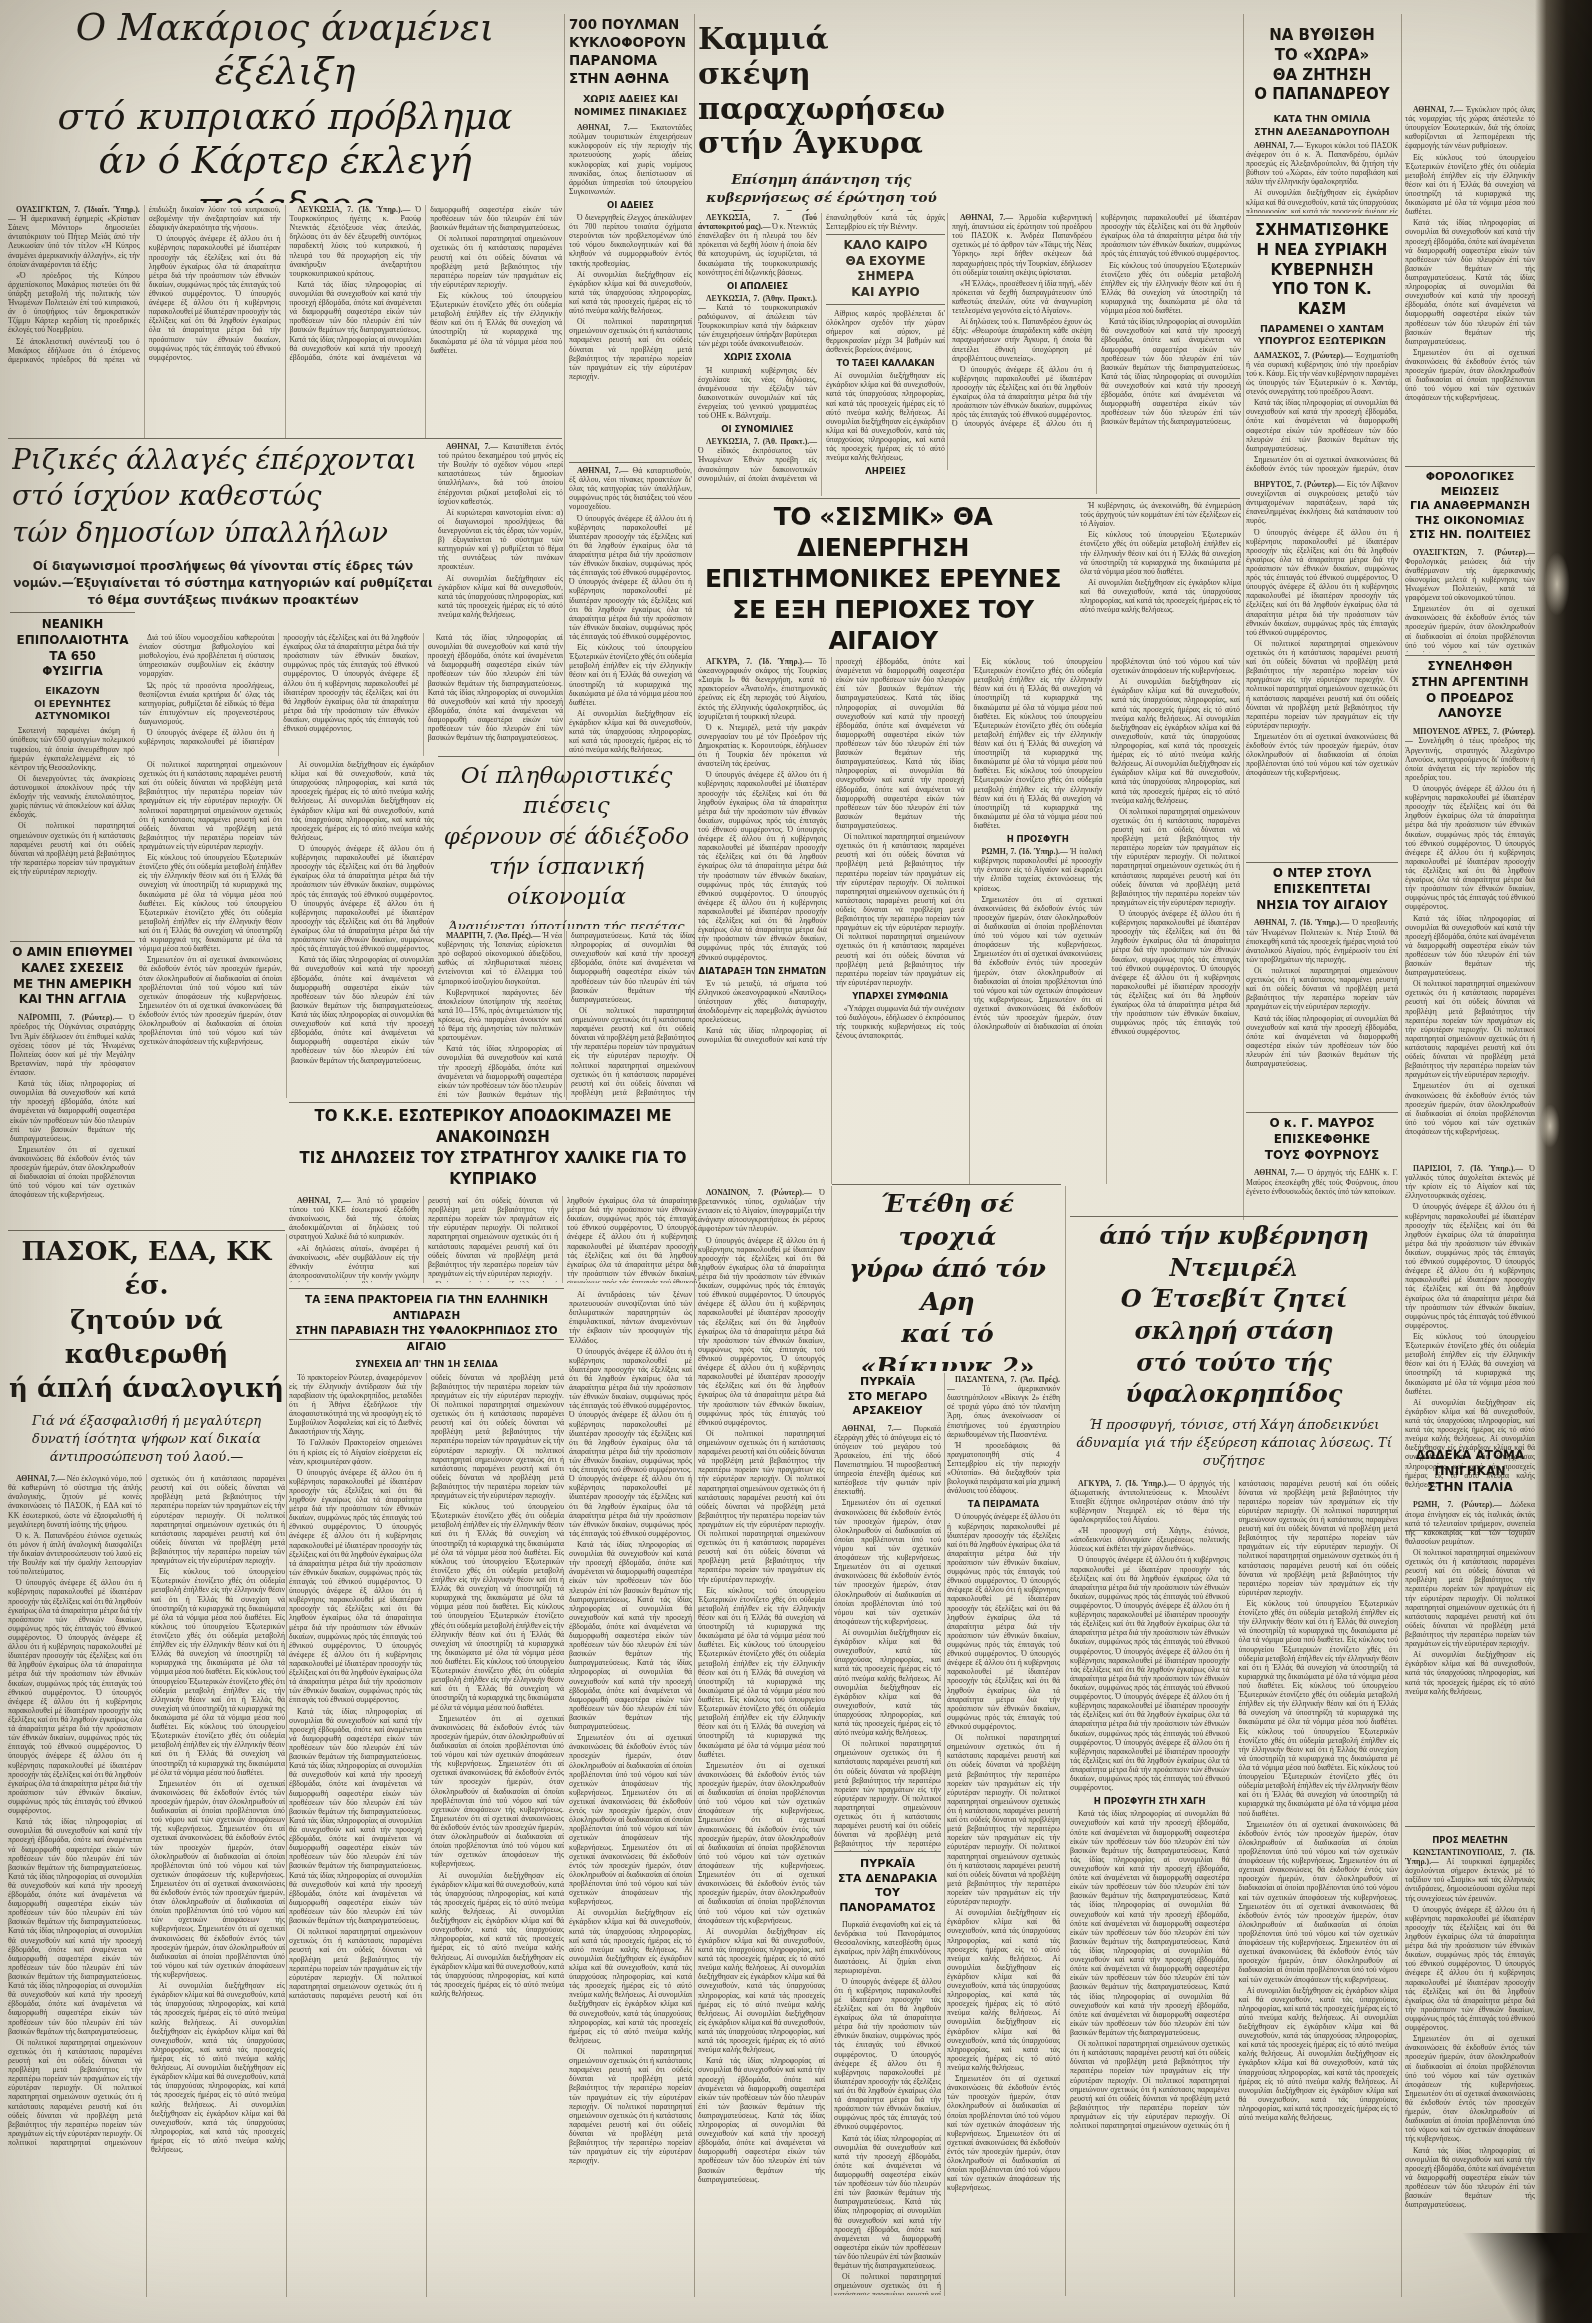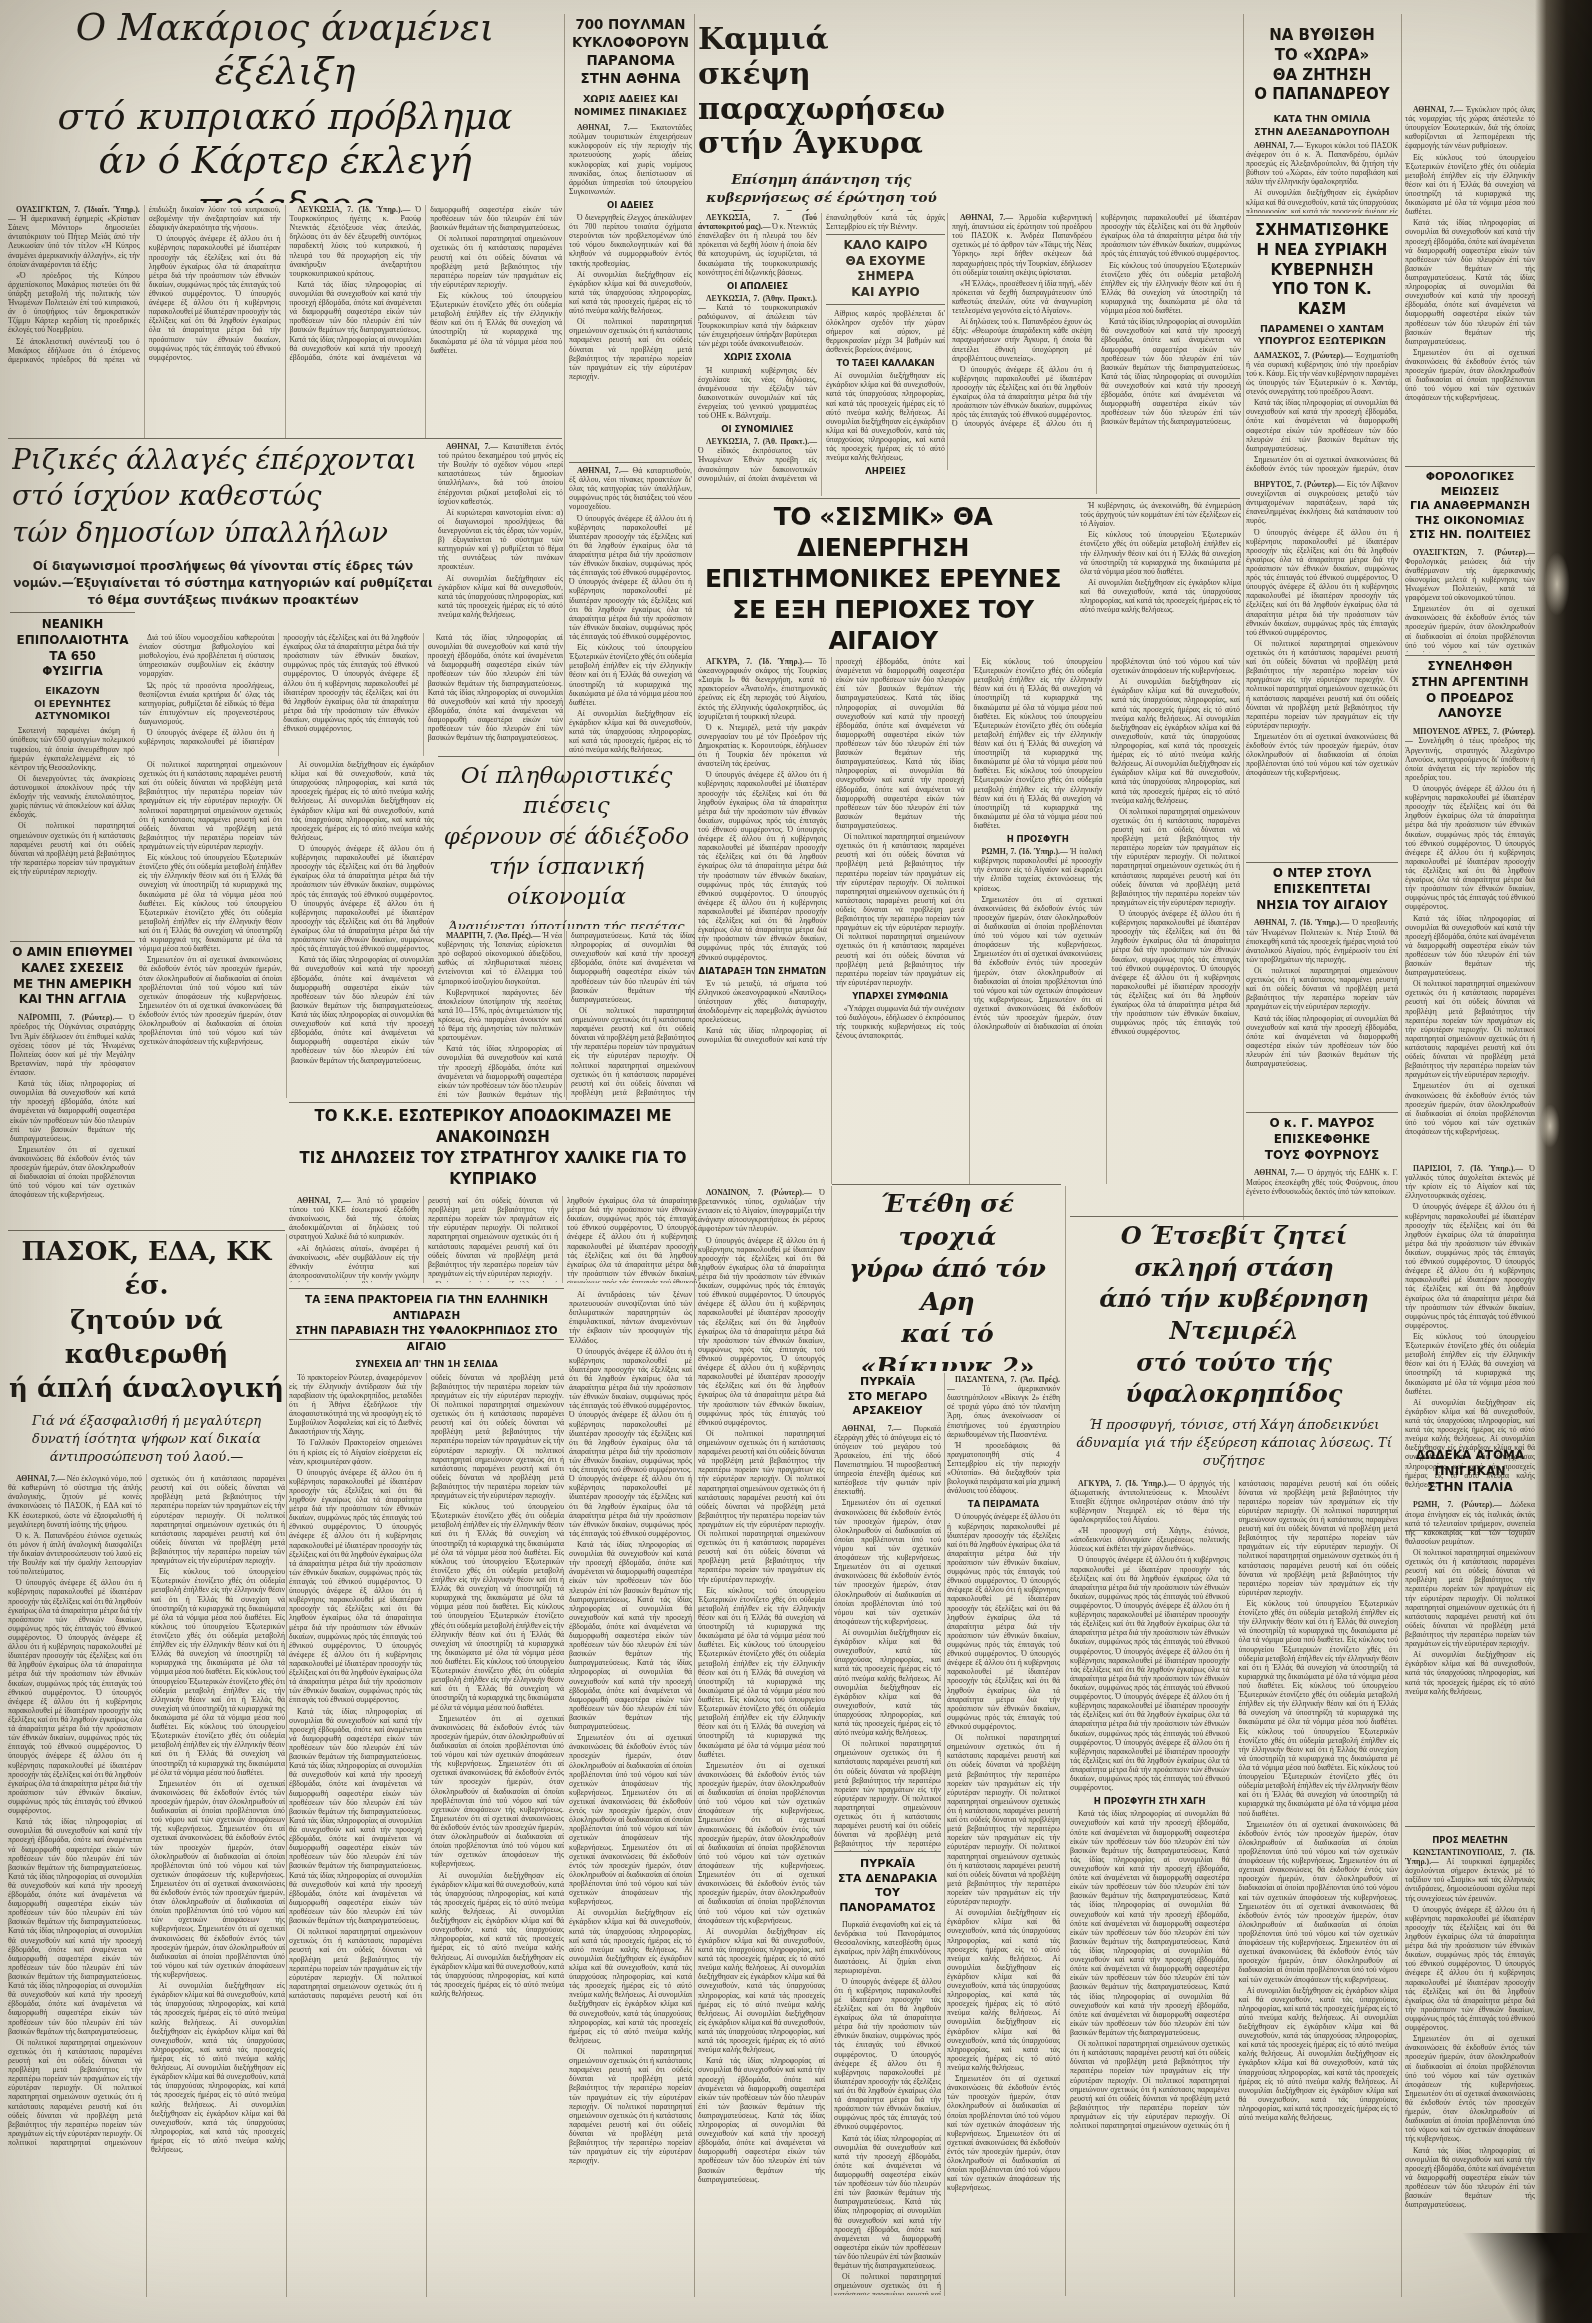--- a/index.html
+++ b/index.html
@@ -27,21 +27,21 @@
 .it-sub{font:italic 13px/1.4 "DejaVu Serif",serif;text-align:center;margin-top:6px}
 .sis-hl{font:bold 25px/1.24 "DejaVu Sans",sans-serif;text-align:center;letter-spacing:-0.5px;color:#181510}
 .vik-hl{font:bold italic 25px/1.3 "DejaVu Serif",serif;text-align:center;color:#1c1914}
 .ets-hl{font:bold italic 24px/1.32 "DejaVu Serif",serif;text-align:center;color:#1c1914}
 .pas-hl{font:bold 26px/1.32 "DejaVu Serif",serif;text-align:center;color:#1c1914}
 .kke-hl{font:bold 15px/1.4 "DejaVu Sans",sans-serif;text-align:center;color:#181510}
 .xen-hl{font:bold 10.4px/1.5 "DejaVu Sans",sans-serif;text-align:center;color:#181510}
 .cline{font:bold 8.5px/1.2 "DejaVu Sans",sans-serif;text-align:center;margin:5px 0 3px}
 .bh{font:bold 13px/1.32 "DejaVu Sans",sans-serif;text-align:center;color:#181510;margin-bottom:5px}
 .bh.s11{font-size:11px}.bh.s12{font-size:12px}
-.kick{font:bold 13.4px/1.35 "DejaVu Sans",sans-serif;text-align:center;color:#181510}
+.kick{font:bold 13.4px/1.35 "DejaVu Sans",sans-serif;color:#181510}
 .ksub{font:bold 9.5px/1.3 "DejaVu Sans",sans-serif;text-align:center;margin:5px 0}
 .edge{position:absolute;top:0;right:0;width:57px;height:2323px;background:linear-gradient(to right,rgba(46,40,32,0) 0,#544d41 20%,#1b1712 55%,#0d0b08 100%)}
 .speck{position:absolute;border-radius:50%;background:radial-gradient(ellipse at center,rgba(225,217,198,.85),rgba(225,217,198,0) 70%)}
 .cornerdark{position:absolute;right:0;bottom:0;width:149px;height:90px;background:linear-gradient(240deg,#0d0b08 25%,rgba(13,11,8,0) 65%)}
 </style>
 </head>
 <body>
 
 <div id="sheet">
 
@@ -492,22 +492,22 @@
     <p><b class="dl">ΠΑΣΑΝΤΕΝΑ, 7. (Άσ. Πρές).—</b><span>Τό άμερικανικόν διαστημόπλοιον «Βίκινγκ 2» έτέθη σέ τροχιά γύρω άπό τόν πλανήτη Άρη, όπως άνεκοίνωσαν οί έπιστήμονες τού έργαστηρίου άεριωθουμένων τής Πασαντένα.</span></p>
     <p>Ή προσεδάφισις θά πραγματοποιηθή στίς 4 Σεπτεμβρίου είς τήν περιοχήν «Ούτοπία». Θά διεξαχθούν τρία βιολογικά πειράματα καί μία χημική άνάλυσις τού έδάφους.</p>
     <div class="ih">ΤΑ ΠΕΙΡΑΜΑΤΑ</div>
     <p>Ό ύπουργός άνέφερε έξ άλλου ότι ή κυβέρνησις παρακολουθεί μέ ίδιαιτέραν προσοχήν τάς έξελίξεις καί ότι θά ληφθούν έγκαίρως όλα τά άπαραίτητα μέτρα διά τήν προάσπισιν τών έθνικών δικαίων, συμφώνως πρός τάς έπιταγάς τού έθνικού συμφέροντος. Ό ύπουργός άνέφερε έξ άλλου ότι ή κυβέρνησις παρακολουθεί μέ ίδιαιτέραν προσοχήν τάς έξελίξεις καί ότι θά ληφθούν έγκαίρως όλα τά άπαραίτητα μέτρα διά τήν προάσπισιν τών έθνικών δικαίων, συμφώνως πρός τάς έπιταγάς τού έθνικού συμφέροντος. Ό ύπουργός άνέφερε έξ άλλου ότι ή κυβέρνησις παρακολουθεί μέ ίδιαιτέραν προσοχήν τάς έξελίξεις καί ότι θά ληφθούν έγκαίρως όλα τά άπαραίτητα μέτρα διά τήν προάσπισιν τών έθνικών δικαίων, συμφώνως πρός τάς έπιταγάς τού έθνικού συμφέροντος.</p>
     <p>Οί πολιτικοί παρατηρηταί σημειώνουν σχετικώς ότι ή κατάστασις παραμένει ρευστή καί ότι ούδείς δύναται νά προβλέψη μετά βεβαιότητος τήν περαιτέρω πορείαν τών πραγμάτων είς τήν εύρυτέραν περιοχήν. Οί πολιτικοί παρατηρηταί σημειώνουν σχετικώς ότι ή κατάστασις παραμένει ρευστή καί ότι ούδείς δύναται νά προβλέψη μετά βεβαιότητος τήν περαιτέρω πορείαν τών πραγμάτων είς τήν εύρυτέραν περιοχήν. Οί πολιτικοί παρατηρηταί σημειώνουν σχετικώς ότι ή κατάστασις παραμένει ρευστή καί ότι ούδείς δύναται νά προβλέψη μετά βεβαιότητος τήν περαιτέρω πορείαν τών πραγμάτων είς τήν εύρυτέραν περιοχήν.</p>
     <p>Αί συνομιλίαι διεξήχθησαν είς έγκάρδιον κλίμα καί θά συνεχισθούν, κατά τάς ύπαρχούσας πληροφορίας, καί κατά τάς προσεχείς ήμέρας είς τό αύτό πνεύμα καλής θελήσεως. Αί συνομιλίαι διεξήχθησαν είς έγκάρδιον κλίμα καί θά συνεχισθούν, κατά τάς ύπαρχούσας πληροφορίας, καί κατά τάς προσεχείς ήμέρας είς τό αύτό πνεύμα καλής θελήσεως. Αί συνομιλίαι διεξήχθησαν είς έγκάρδιον κλίμα καί θά συνεχισθούν, κατά τάς ύπαρχούσας πληροφορίας, καί κατά τάς προσεχείς ήμέρας είς τό αύτό πνεύμα καλής θελήσεως.</p>
     <p>Σημειωτέον ότι αί σχετικαί άνακοινώσεις θά έκδοθούν έντός τών προσεχών ήμερών, όταν όλοκληρωθούν αί διαδικασίαι αί όποίαι προβλέπονται ύπό τού νόμου καί τών σχετικών άποφάσεων τής κυβερνήσεως. Σημειωτέον ότι αί σχετικαί άνακοινώσεις θά έκδοθούν έντός τών προσεχών ήμερών, όταν όλοκληρωθούν αί διαδικασίαι αί όποίαι προβλέπονται ύπό τού νόμου καί τών σχετικών άποφάσεων τής κυβερνήσεως.</p>
   </section>
 
   <section class="art" style="left:1070px;top:1220px;width:328px;height:1077px">
+    <div class="ets-hl">άπό τήν κυβέρνηση Ντεμιρέλ</div>
     <div class="ets-hl">Ο Έτσεβίτ ζητεί σκληρή στάση</div>
-    <div class="ets-hl">άπό τήν κυβέρνηση Ντεμιρέλ</div>
     <div class="ets-hl">στό τούτο τής ύφαλοκρηπίδος</div>
     <div class="it-sub">Ή προσφυγή, τόνισε, στή Χάγη άποδεικνύει άδυναμία γιά τήν έξεύρεση κάποιας λύσεως. Τί συζήτησε</div>
     <div class="bd c2" style="margin-top:8px;height:896px;overflow:hidden">
       <p><b class="dl">ΑΓΚΥΡΑ, 7. (Ίδ. Ύπηρ.).—</b><span>Ό άρχηγός τής άξιωματικής άντιπολιτεύσεως κ. Μπουλέντ Έτσεβίτ έζήτησε σκληροτέραν στάσιν άπό τήν κυβέρνησιν Ντεμιρέλ είς τό θέμα τής ύφαλοκρηπίδος τού Αίγαίου.</span></p>
       <p>«Ή προσφυγή στή Χάγη», έτόνισε, «άποδεικνύει άδυναμίαν έξευρέσεως πολιτικής λύσεως καί έκθέτει τήν χώραν διεθνώς».</p>
       <p>Ό ύπουργός άνέφερε έξ άλλου ότι ή κυβέρνησις παρακολουθεί μέ ίδιαιτέραν προσοχήν τάς έξελίξεις καί ότι θά ληφθούν έγκαίρως όλα τά άπαραίτητα μέτρα διά τήν προάσπισιν τών έθνικών δικαίων, συμφώνως πρός τάς έπιταγάς τού έθνικού συμφέροντος. Ό ύπουργός άνέφερε έξ άλλου ότι ή κυβέρνησις παρακολουθεί μέ ίδιαιτέραν προσοχήν τάς έξελίξεις καί ότι θά ληφθούν έγκαίρως όλα τά άπαραίτητα μέτρα διά τήν προάσπισιν τών έθνικών δικαίων, συμφώνως πρός τάς έπιταγάς τού έθνικού συμφέροντος. Ό ύπουργός άνέφερε έξ άλλου ότι ή κυβέρνησις παρακολουθεί μέ ίδιαιτέραν προσοχήν τάς έξελίξεις καί ότι θά ληφθούν έγκαίρως όλα τά άπαραίτητα μέτρα διά τήν προάσπισιν τών έθνικών δικαίων, συμφώνως πρός τάς έπιταγάς τού έθνικού συμφέροντος. Ό ύπουργός άνέφερε έξ άλλου ότι ή κυβέρνησις παρακολουθεί μέ ίδιαιτέραν προσοχήν τάς έξελίξεις καί ότι θά ληφθούν έγκαίρως όλα τά άπαραίτητα μέτρα διά τήν προάσπισιν τών έθνικών δικαίων, συμφώνως πρός τάς έπιταγάς τού έθνικού συμφέροντος. Ό ύπουργός άνέφερε έξ άλλου ότι ή κυβέρνησις παρακολουθεί μέ ίδιαιτέραν προσοχήν τάς έξελίξεις καί ότι θά ληφθούν έγκαίρως όλα τά άπαραίτητα μέτρα διά τήν προάσπισιν τών έθνικών δικαίων, συμφώνως πρός τάς έπιταγάς τού έθνικού συμφέροντος.</p>
       <div class="ih">Η ΠΡΟΣΦΥΓΗ ΣΤΗ ΧΑΓΗ</div>
       <p>Κατά τάς ίδίας πληροφορίας αί συνομιλίαι θά συνεχισθούν καί κατά τήν προσεχή έβδομάδα, όπότε καί άναμένεται νά διαμορφωθή σαφεστέρα είκών τών προθέσεων τών δύο πλευρών έπί τών βασικών θεμάτων τής διαπραγματεύσεως. Κατά τάς ίδίας πληροφορίας αί συνομιλίαι θά συνεχισθούν καί κατά τήν προσεχή έβδομάδα, όπότε καί άναμένεται νά διαμορφωθή σαφεστέρα είκών τών προθέσεων τών δύο πλευρών έπί τών βασικών θεμάτων τής διαπραγματεύσεως. Κατά τάς ίδίας πληροφορίας αί συνομιλίαι θά συνεχισθούν καί κατά τήν προσεχή έβδομάδα, όπότε καί άναμένεται νά διαμορφωθή σαφεστέρα είκών τών προθέσεων τών δύο πλευρών έπί τών βασικών θεμάτων τής διαπραγματεύσεως. Κατά τάς ίδίας πληροφορίας αί συνομιλίαι θά συνεχισθούν καί κατά τήν προσεχή έβδομάδα, όπότε καί άναμένεται νά διαμορφωθή σαφεστέρα είκών τών προθέσεων τών δύο πλευρών έπί τών βασικών θεμάτων τής διαπραγματεύσεως. Κατά τάς ίδίας πληροφορίας αί συνομιλίαι θά συνεχισθούν καί κατά τήν προσεχή έβδομάδα, όπότε καί άναμένεται νά διαμορφωθή σαφεστέρα είκών τών προθέσεων τών δύο πλευρών έπί τών βασικών θεμάτων τής διαπραγματεύσεως.</p>
       <p>Οί πολιτικοί παρατηρηταί σημειώνουν σχετικώς ότι ή κατάστασις παραμένει ρευστή καί ότι ούδείς δύναται νά προβλέψη μετά βεβαιότητος τήν περαιτέρω πορείαν τών πραγμάτων είς τήν εύρυτέραν περιοχήν. Οί πολιτικοί παρατηρηταί σημειώνουν σχετικώς ότι ή κατάστασις παραμένει ρευστή καί ότι ούδείς δύναται νά προβλέψη μετά βεβαιότητος τήν περαιτέρω πορείαν τών πραγμάτων είς τήν εύρυτέραν περιοχήν. Οί πολιτικοί παρατηρηταί σημειώνουν σχετικώς ότι ή κατάστασις παραμένει ρευστή καί ότι ούδείς δύναται νά προβλέψη μετά βεβαιότητος τήν περαιτέρω πορείαν τών πραγμάτων είς τήν εύρυτέραν περιοχήν. Οί πολιτικοί παρατηρηταί σημειώνουν σχετικώς ότι ή κατάστασις παραμένει ρευστή καί ότι ούδείς δύναται νά προβλέψη μετά βεβαιότητος τήν περαιτέρω πορείαν τών πραγμάτων είς τήν εύρυτέραν περιοχήν. Οί πολιτικοί παρατηρηταί σημειώνουν σχετικώς ότι ή κατάστασις παραμένει ρευστή καί ότι ούδείς δύναται νά προβλέψη μετά βεβαιότητος τήν περαιτέρω πορείαν τών πραγμάτων είς τήν εύρυτέραν περιοχήν.</p>
       <p>Είς κύκλους τού ύπουργείου Έξωτερικών έτονίζετο χθές ότι ούδεμία μεταβολή έπήλθεν είς τήν έλληνικήν θέσιν καί ότι ή Έλλάς θά συνεχίση νά ύποστηρίζη τά κυριαρχικά της δικαιώματα μέ όλα τά νόμιμα μέσα πού διαθέτει. Είς κύκλους τού ύπουργείου Έξωτερικών έτονίζετο χθές ότι ούδεμία μεταβολή έπήλθεν είς τήν έλληνικήν θέσιν καί ότι ή Έλλάς θά συνεχίση νά ύποστηρίζη τά κυριαρχικά της δικαιώματα μέ όλα τά νόμιμα μέσα πού διαθέτει. Είς κύκλους τού ύπουργείου Έξωτερικών έτονίζετο χθές ότι ούδεμία μεταβολή έπήλθεν είς τήν έλληνικήν θέσιν καί ότι ή Έλλάς θά συνεχίση νά ύποστηρίζη τά κυριαρχικά της δικαιώματα μέ όλα τά νόμιμα μέσα πού διαθέτει. Είς κύκλους τού ύπουργείου Έξωτερικών έτονίζετο χθές ότι ούδεμία μεταβολή έπήλθεν είς τήν έλληνικήν θέσιν καί ότι ή Έλλάς θά συνεχίση νά ύποστηρίζη τά κυριαρχικά της δικαιώματα μέ όλα τά νόμιμα μέσα πού διαθέτει. Είς κύκλους τού ύπουργείου Έξωτερικών έτονίζετο χθές ότι ούδεμία μεταβολή έπήλθεν είς τήν έλληνικήν θέσιν καί ότι ή Έλλάς θά συνεχίση νά ύποστηρίζη τά κυριαρχικά της δικαιώματα μέ όλα τά νόμιμα μέσα πού διαθέτει.</p>

